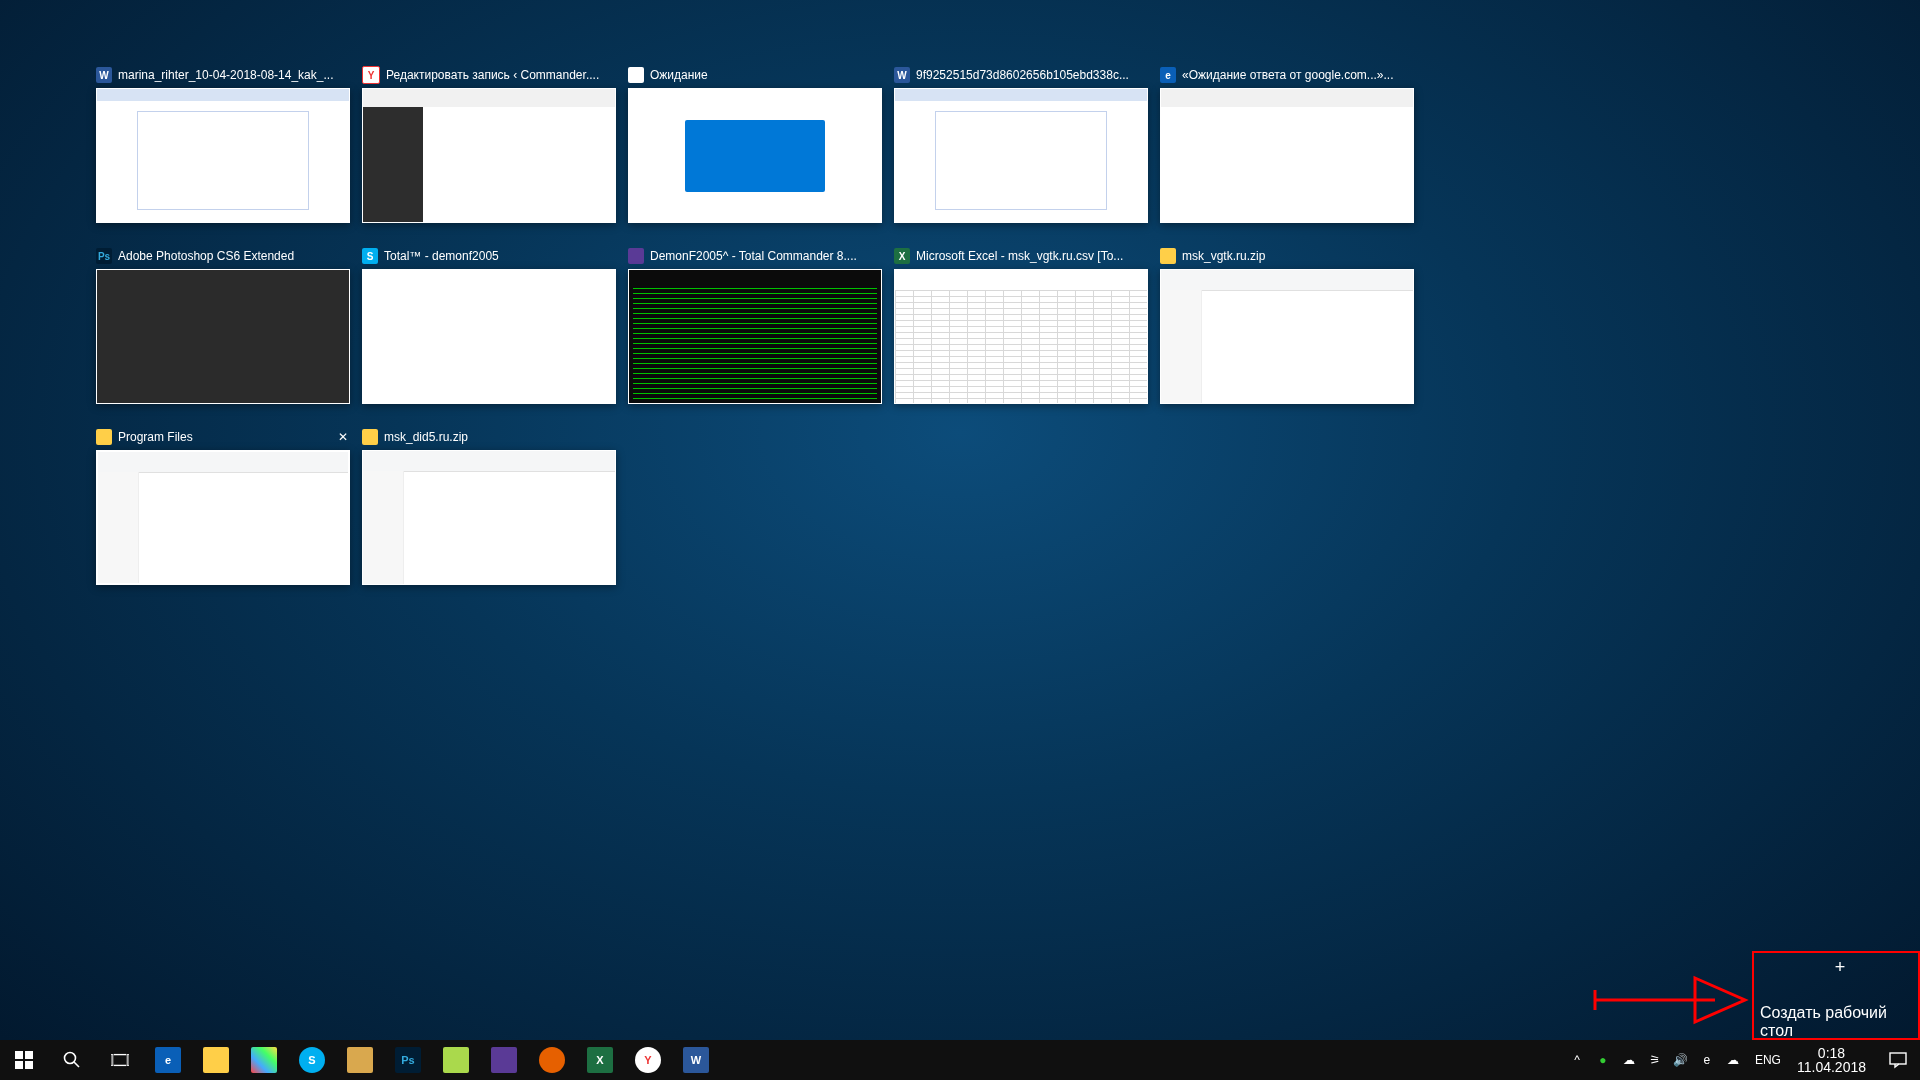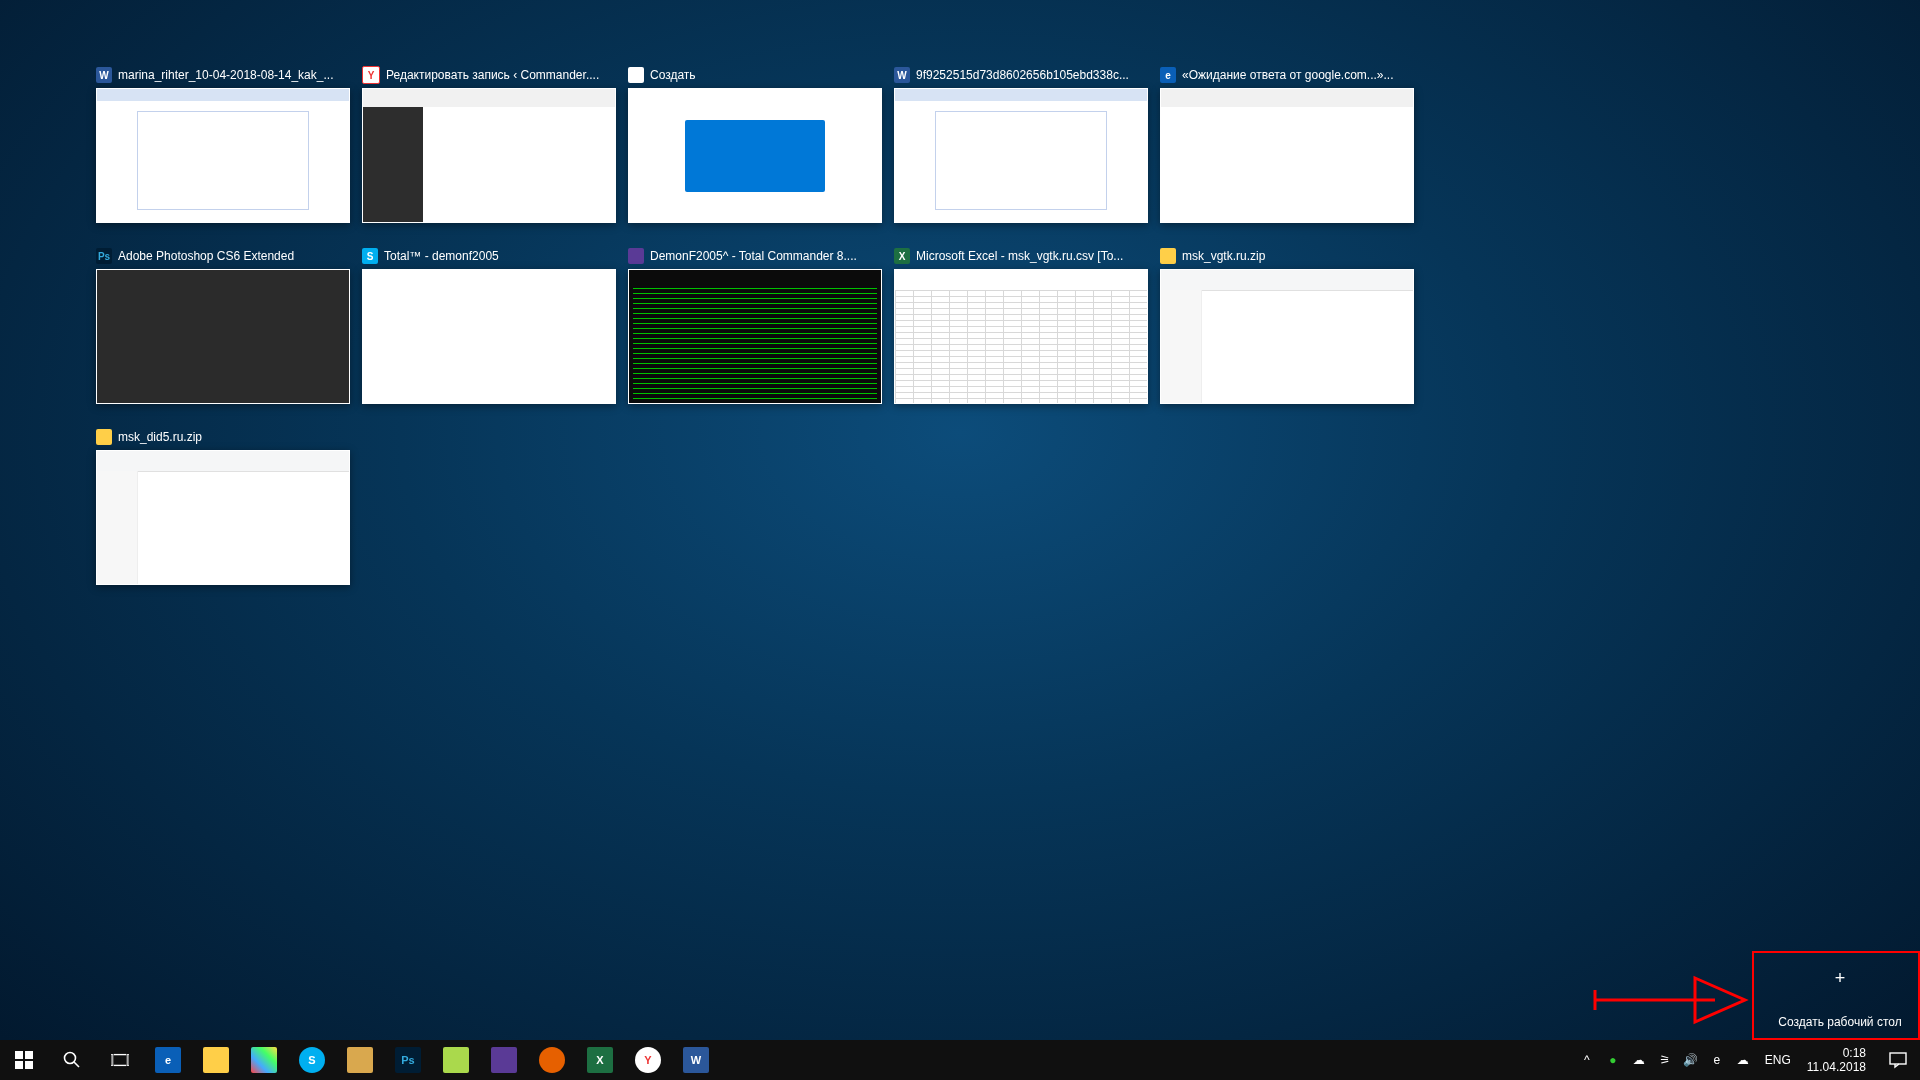--- a/index.html
+++ b/index.html
@@ -41,38 +41,38 @@
   .ic-ff{background:#e66000;border-radius:50%;}
   .ic-ps{background:#001d34;color:#3ad;}
   .ic-npp{background:#aad94c;}
   .ic-skype{background:#00aff0;color:#fff;border-radius:50%;}
   .ic-tc{background:#5a3a96;}
   .ic-excel{background:#1d6f42;color:#fff;}
   .ic-folder{background:#ffcf48;}
   
   .new-desktop{position:absolute;right:0;bottom:40px;width:160px;height:84px;display:flex;flex-direction:column;align-items:center;justify-content:center;gap:6px;}
   .new-desktop .plus{font-size:18px;font-weight:300;}
-  .new-desktop .lbl{font-size:12px;margin-top:20px;}
+  .new-desktop .lbl{font-size:16px;margin-top:20px;}
   .highlight{position:absolute;border:2px solid #ff0000;pointer-events:none;}
   .hl-area{right:0;bottom:40px;width:164px;height:85px;}
   .arrow{position:absolute;right:170px;bottom:50px;width:160px;height:60px;}
   .arrow svg{width:100%;height:100%;}
   
   .taskbar{position:absolute;left:0;right:0;bottom:0;height:40px;background:#101010;display:flex;align-items:center;color:#fff;}
   .tb-left{display:flex;align-items:center;gap:0;padding-left:0;}
   .tb-btn{width:48px;height:40px;display:flex;align-items:center;justify-content:center;}
   .tb-btn svg{width:18px;height:18px;fill:#fff;}
   .tb-apps{display:flex;align-items:center;}
   .tb-apps .app{width:48px;height:40px;display:flex;align-items:center;justify-content:center;}
   .tb-apps .app .chip{width:26px;height:26px;border-radius:2px;display:flex;align-items:center;justify-content:center;font-size:11px;font-weight:bold;color:#fff;}
   .tb-right{margin-left:auto;display:flex;align-items:center;height:40px;}
   .tray{display:flex;align-items:center;gap:10px;padding:0 8px;}
   .tray .ti{width:16px;height:16px;display:flex;align-items:center;justify-content:center;font-size:12px;}
   .lang{font-size:12px;padding:0 6px;}
-  .clock{font-size:12px;line-height:14px;text-align:right;padding:0 10px;}
+  .clock{font-size:14px;line-height:14px;text-align:center;padding:0 10px;}
   .notif{width:44px;height:40px;display:flex;align-items:center;justify-content:center;}
 </style>
 </head>
 <body>
 
 <div class="task-view">
   <div class="grid" id="grid">
       <div class="tile">
         <div class="tile-head">
           <div class="ico ic-word">W</div>
@@ -94,21 +94,21 @@
             <div class="chrome"></div>
             <div class="body" style="background:#fff">
               <div style="position:absolute;left:0;top:0;width:60px;bottom:0;background:#2d2d2d"></div>
             </div>
           </div>
         </div>
       </div>
       <div class="tile">
         <div class="tile-head">
           <div class="ico ic-scissors"></div>
-          <div class="ttl">Создать</div>
+          <div class="ttl">Ожидание</div>
         </div>
         <div class="tile-thumb">
           <div class="th-scissors" style="position:absolute;inset:0">
             <div class="panel"></div>
           </div>
         </div>
       </div>
       <div class="tile">
         <div class="tile-head">
           <div class="ico ic-word">W</div>
@@ -169,20 +169,33 @@
         <div class="tile-thumb">
           <div class="th-excel" style="position:absolute;inset:0">
             <div class="cells"></div>
           </div>
         </div>
       </div>
       <div class="tile">
         <div class="tile-head">
           <div class="ico ic-folder"></div>
           <div class="ttl">msk_vgtk.ru.zip</div>
+        </div>
+        <div class="tile-thumb">
+          <div class="th-explorer" style="position:absolute;inset:0;background:#fff">
+            <div class="rib"></div>
+            <div class="nav"></div>
+          </div>
+        </div>
+      </div>
+      <div class="tile selected">
+        <div class="tile-head">
+          <div class="ico ic-folder"></div>
+          <div class="ttl">Program Files</div>
+          <div class="x">✕</div>
         </div>
         <div class="tile-thumb">
           <div class="th-explorer" style="position:absolute;inset:0;background:#fff">
             <div class="rib"></div>
             <div class="nav"></div>
           </div>
         </div>
       </div>
       <div class="tile">
         <div class="tile-head">

